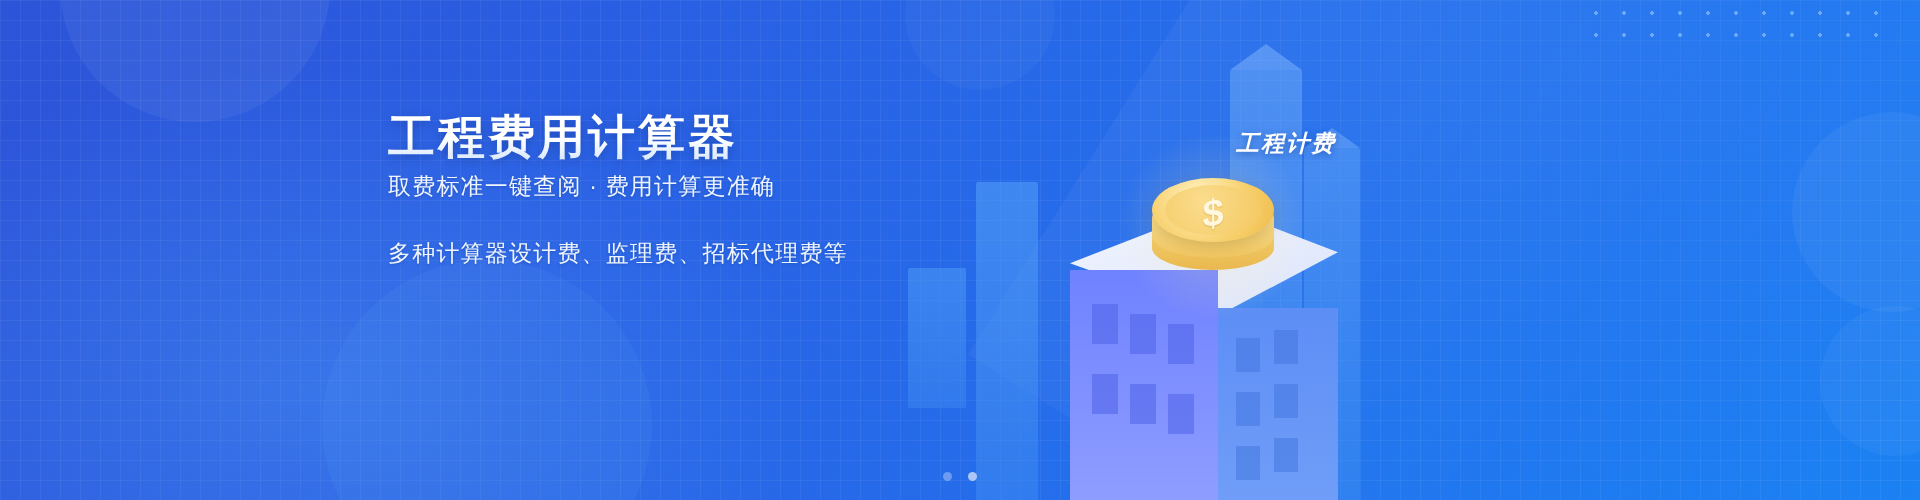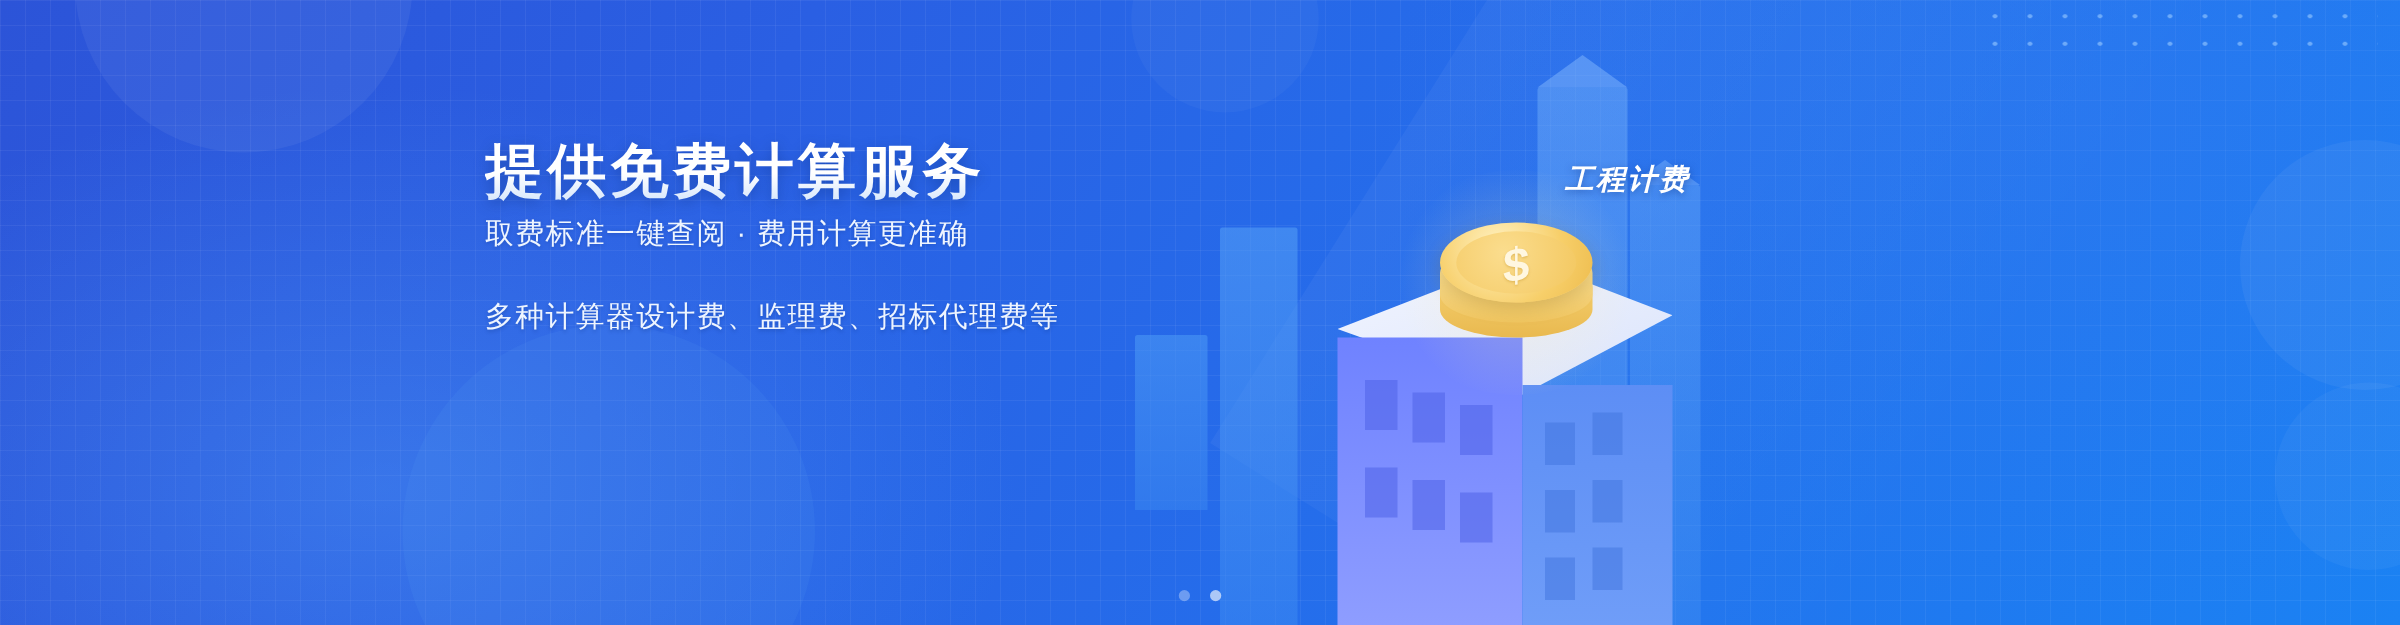--- a/index.html
+++ b/index.html
@@ -154,21 +154,21 @@
     transform:skewY(-8deg);
   }
   .coin-glow{
     position:absolute; left:-44px; top:-42px; width:210px; height:180px;
     border-radius:50%;
     background:radial-gradient(circle,rgba(255,236,170,.28),transparent 68%);
     pointer-events:none;
   }
 
   .badge{
-    position:absolute; left:372px; top:128px;
+    position:absolute; left:356px; top:128px;
     font-size:23px; font-weight:bold; font-style:italic;
     letter-spacing:2px; color:#ffffff;
     text-shadow:0 2px 6px rgba(18,56,140,.5);
     white-space:nowrap;
   }
 
   
   .pager{
     position:absolute; left:50%; transform:translateX(-50%);
     bottom:19px; display:flex; gap:16px;
@@ -186,21 +186,21 @@
 
   <div class="circ circ-a"></div>
   <div class="circ circ-b"></div>
   <div class="circ circ-c"></div>
   <div class="circ circ-d"></div>
   <div class="circ circ-e"></div>
   <div class="diag"></div>
   <div class="dots-matrix"></div>
 
   <div class="copy">
-    <div class="headline">提供免费计算服务</div>
+    <div class="headline">工程费用计算器</div>
     <div class="subtitle" style="margin-top:0">取费标准一键查阅 · 费用计算更准确</div>
     <div class="subtitle">多种计算器设计费、监理费、招标代理费等</div>
   </div>
 
   <div class="illus">
 
     <div class="bar bar-1"></div>
     <div class="bar bar-2"></div>
     <div class="bar bar-3"></div>
     <div class="bar bar-4"></div>

